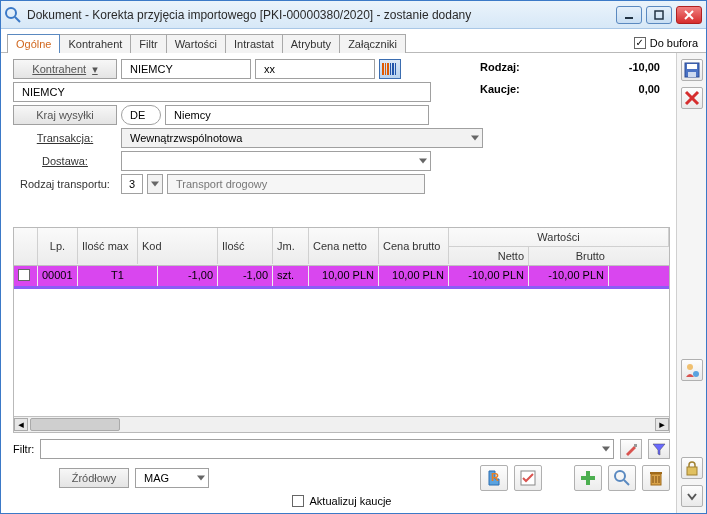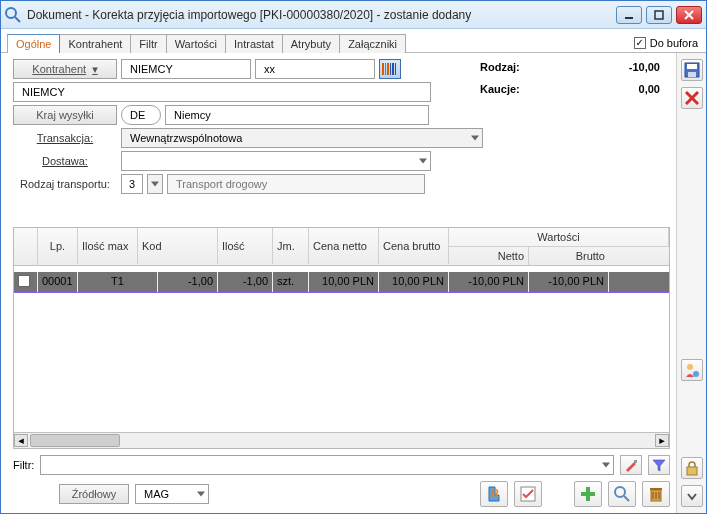--- a/index.html
+++ b/index.html
@@ -50,21 +50,21 @@
   .col-lp{width:40px;}
   .col-kod{width:80px;}
   .col-imax{width:60px;text-align:right;}
   .col-ilosc{width:55px;text-align:right;}
   .col-jm{width:36px;}
   .col-cn{width:70px;text-align:right;}
   .col-cb{width:70px;text-align:right;}
   .col-wn{width:80px;text-align:right;}
   .col-wb{width:80px;text-align:right;}
   .grid-body{flex:1;overflow:auto;}
-  .grow{display:flex;border-bottom:1px solid #8b5cf6;background:#737373;margin-top:6px;}
+  .grow{display:flex;border-bottom:3px solid #8b5cf6;background:#d946ef;}
   .gc{border-right:1px solid #eee;padding:3px 4px;height:20px;}
   .scroll-x{height:16px;background:#f0f0f0;border-top:1px solid #c0c0c0;position:relative;}
   .scroll-thumb{position:absolute;left:0;top:1px;width:90px;height:13px;background:#cfcfcf;border:1px solid #aaa;border-radius:2px;}
   .scroll-arrow{position:absolute;top:1px;width:14px;height:13px;background:#e6e6e6;border:1px solid #aaa;display:flex;align-items:center;justify-content:center;}
 
   .filter-row{display:flex;align-items:center;gap:6px;margin-top:6px;}
   .filter-input{flex:1;height:20px;border:1px solid #a0a0a0;background:#fff;}
   .tool-btn{width:22px;height:20px;border:1px solid #b0b0b0;background:linear-gradient(#fdfdfd,#e9e9e9);display:flex;align-items:center;justify-content:center;}
 
   .bottom-row{display:flex;align-items:center;gap:6px;margin-top:6px;}
@@ -265,20 +265,24 @@
           <svg width="18" height="18">
               <rect x="4" y="5" width="10" height="11" fill="#d9a34a" stroke="#a06a1a"></rect>
               <rect x="3" y="3" width="12" height="2" fill="#a06a1a"></rect>
               <line x1="6" y1="7" x2="6" y2="14" stroke="#7a4a10"></line>
               <line x1="9" y1="7" x2="9" y2="14" stroke="#7a4a10"></line>
               <line x1="12" y1="7" x2="12" y2="14" stroke="#7a4a10"></line>
             </svg>
         </div>
       </div>
 
+      <div class="update-row">
+        <span class="chk"></span>
+        <span>Aktualizuj kaucje</span>
+      </div>
 
     </div>
 
     <div class="side">
       <div class="side-btn">
         <svg width="16" height="16">
             <rect x="1" y="1" width="14" height="14" fill="#4a72c4" stroke="#2a4a94"></rect>
             <rect x="3" y="2" width="10" height="5" fill="#fff"></rect>
             <rect x="4" y="10" width="8" height="5" fill="#cdd9ef"></rect>
           </svg>

